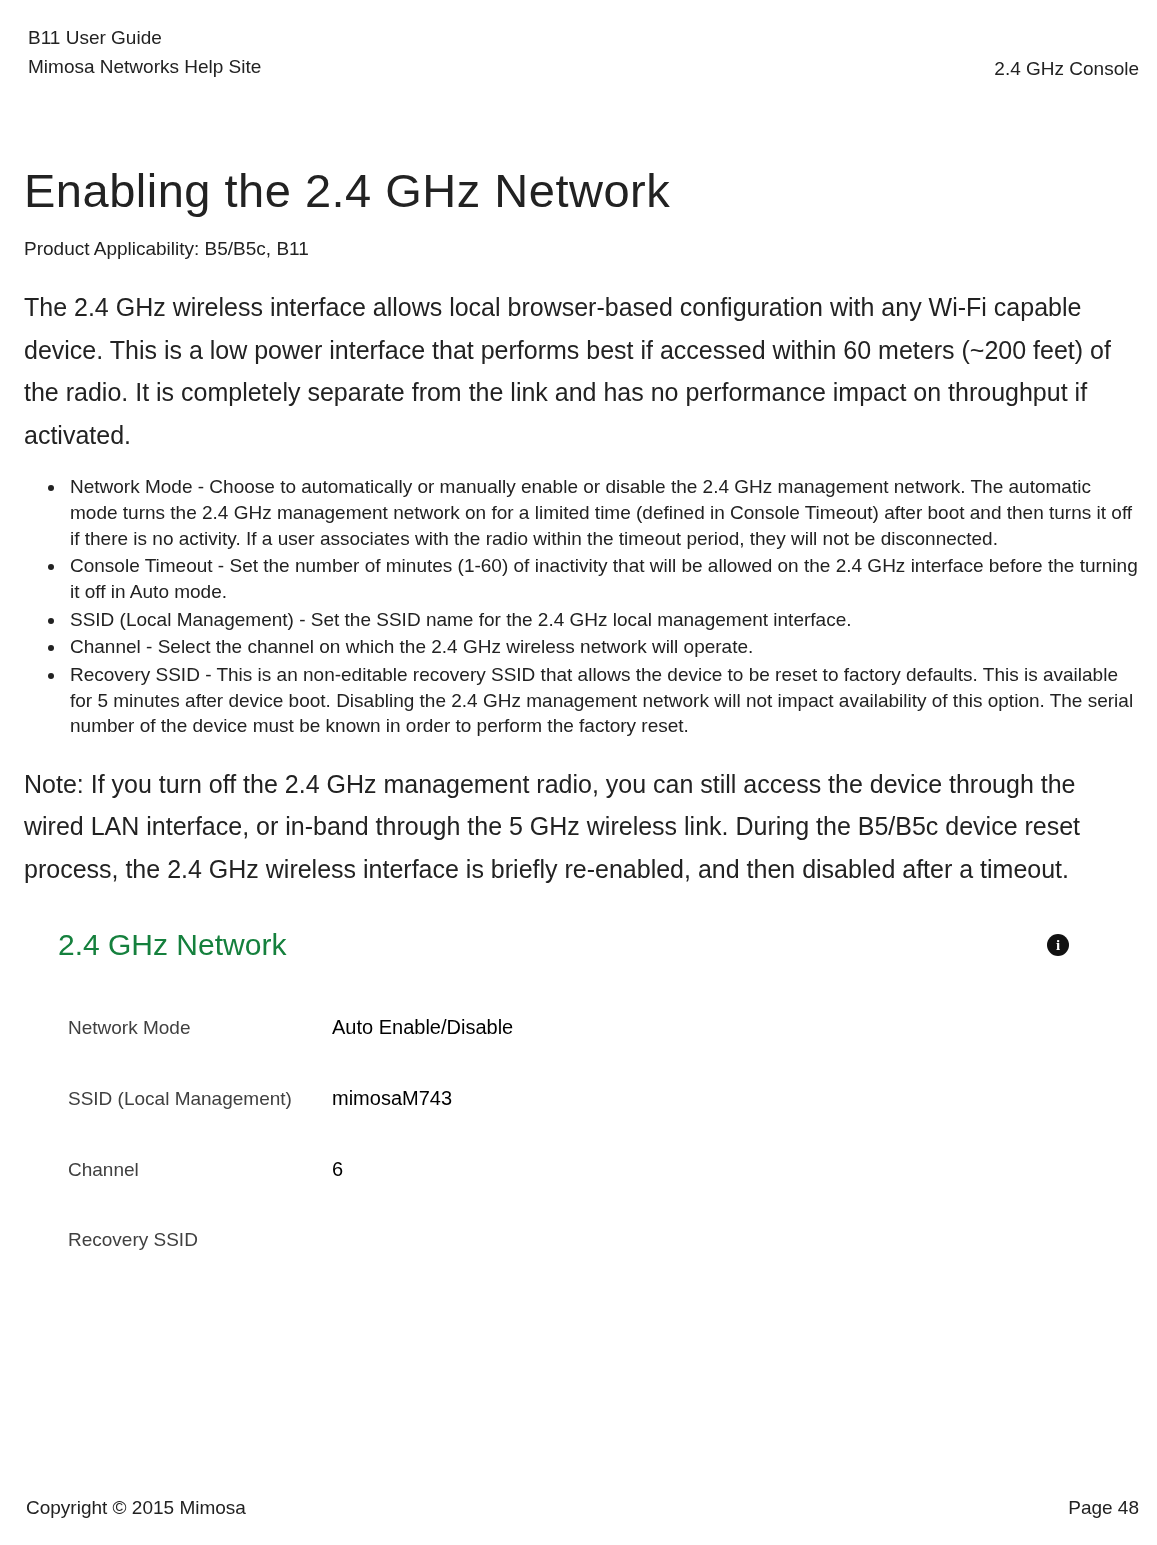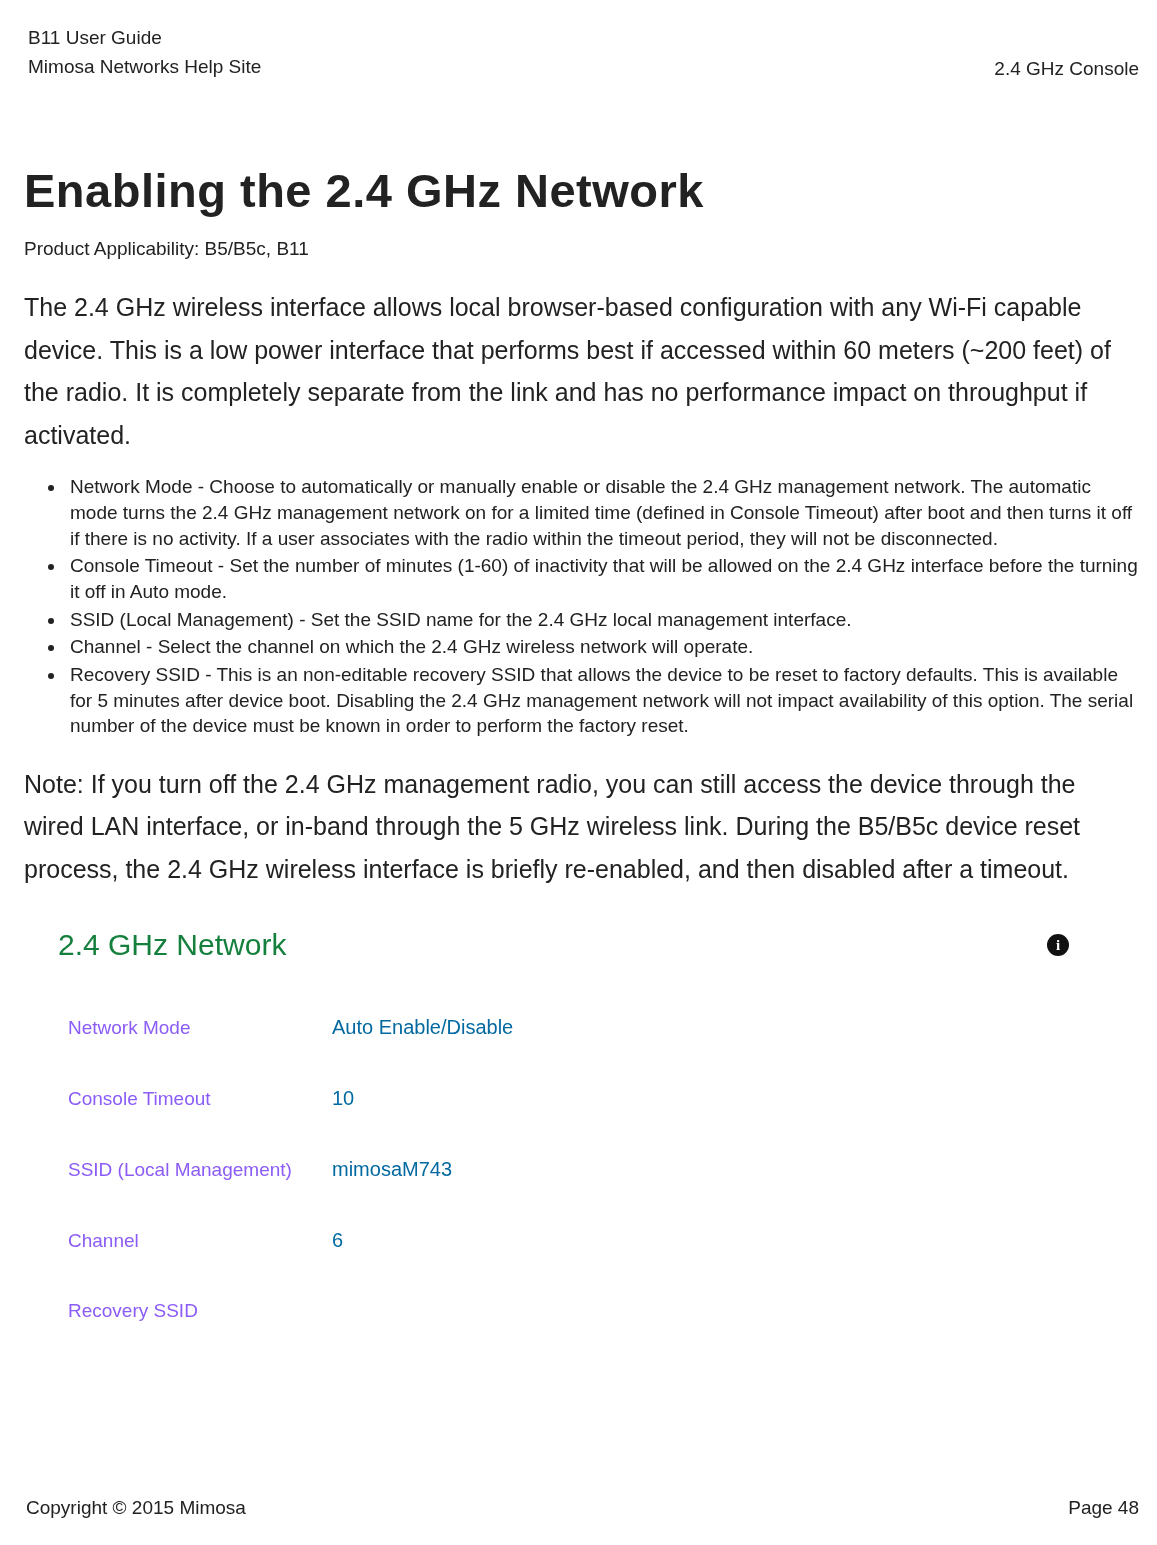--- a/index.html
+++ b/index.html
@@ -24,21 +24,21 @@
     }
     .header-left {
       display: flex;
       flex-direction: column;
     }
     .header-right {
       align-self: flex-end;
     }
     h1 {
       font-size: 47px;
-      font-weight: 700;
+      font-weight: 400;
       margin-top: 80px;
       margin-bottom: 20px;
       letter-spacing: 0.5px;
     }
     .applicability {
       font-size: 19px;
       margin-bottom: 26px;
     }
     .body-para {
       font-size: 25px;
@@ -87,26 +87,26 @@
       margin-right: 40px;
     }
     .field-row {
       display: flex;
       align-items: center;
       padding: 10px 0 10px 10px;
       margin-bottom: 24px;
     }
     .field-label {
       width: 260px;
-      color: #8b5cf6;
+      color: #404040;
       font-size: 19px;
       font-weight: 300;
     }
     .field-value {
-      color: #0369a1;
+      color: #000000;
       font-size: 20px;
       font-weight: 300;
     }
     .footer-row {
       position: absolute;
       left: 18px;
       right: 18px;
       bottom: 26px;
       display: flex;
       justify-content: space-between;
@@ -145,24 +145,20 @@
   <div class="panel-header">
     <div class="panel-title">2.4 GHz Network</div>
     <div class="info-icon">i</div>
   </div>
 
   <div class="field-row">
     <div class="field-label">Network Mode</div>
     <div class="field-value">Auto Enable/Disable</div>
   </div>
 
-  <div class="field-row">
-    <div class="field-label">Console Timeout</div>
-    <div class="field-value">10</div>
-  </div>
 
   <div class="field-row">
     <div class="field-label">SSID (Local Management)</div>
     <div class="field-value">mimosaM743</div>
   </div>
 
   <div class="field-row">
     <div class="field-label">Channel</div>
     <div class="field-value">6</div>
   </div>

